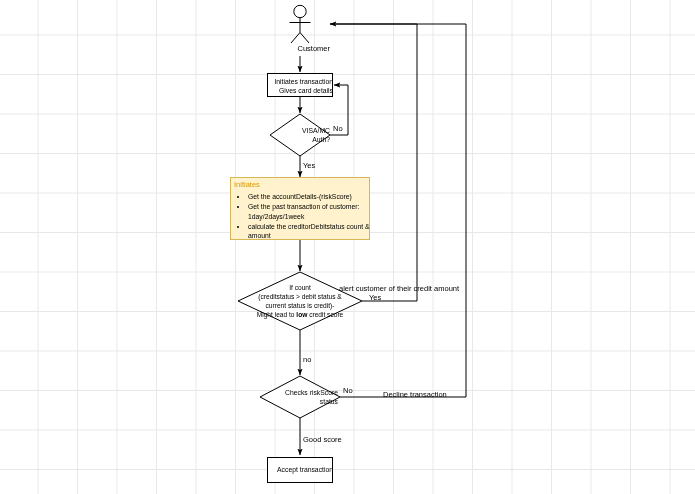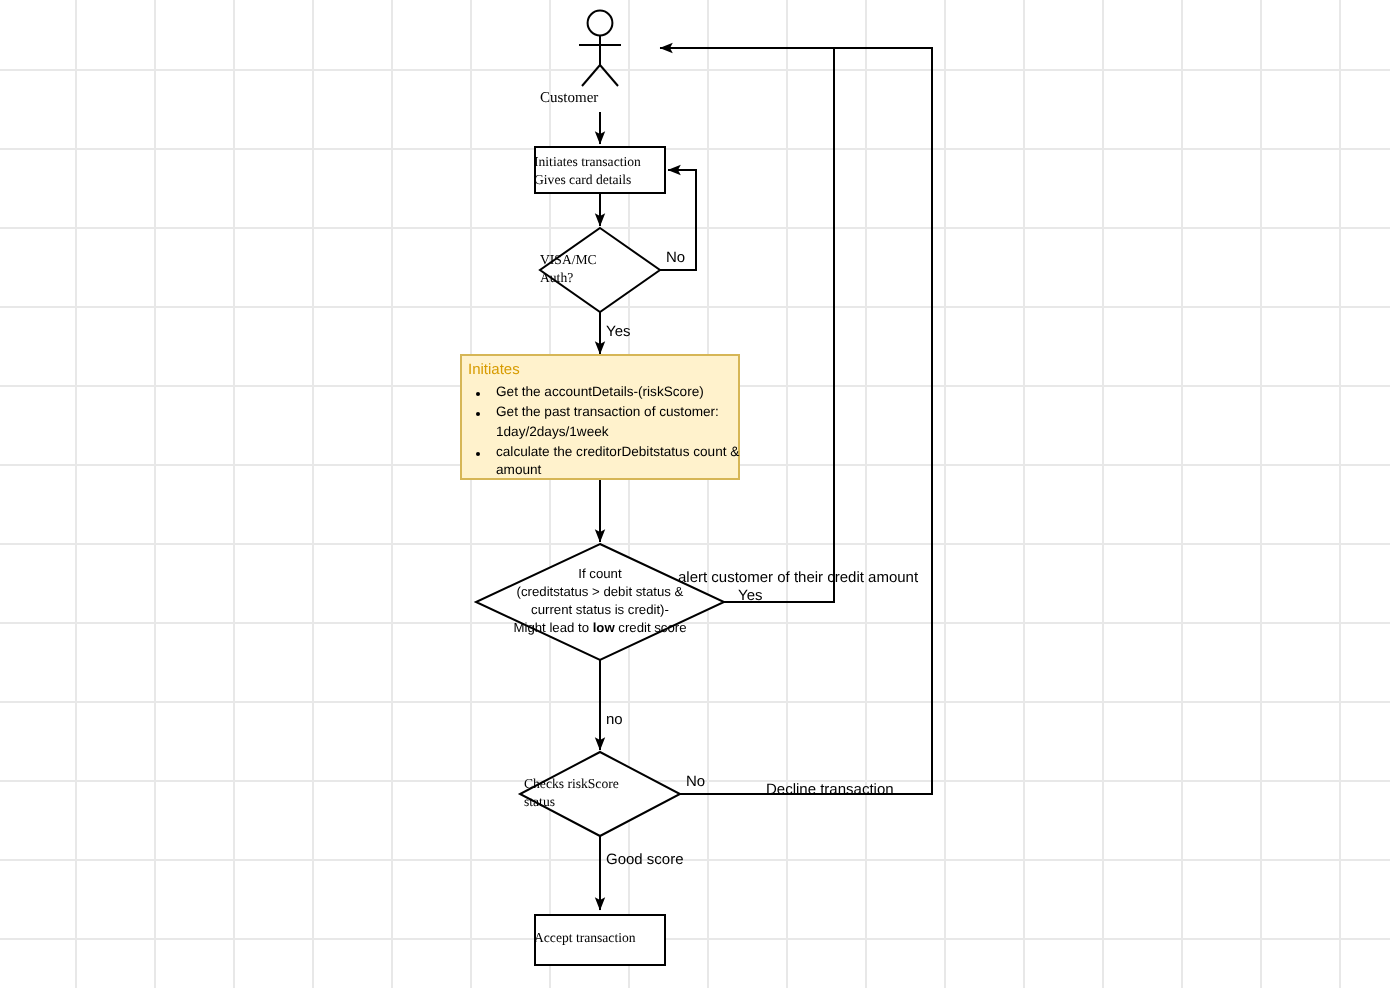--- a/index.html
+++ b/index.html
@@ -23,25 +23,24 @@
   svg.layer {
     position: absolute;
     left: 0;
     top: 0;
     width: 695px;
     height: 494px;
     overflow: visible;
   }
   .node-text {
     position: absolute;
-    text-align: left;
+    text-align: right;
     color: #000000;
     line-height: 1.25;
     pointer-events: none;
-    font-family: Liberation Serif, serif;
   }
   .edge-label {
     position: absolute;
     color: #000000;
     font-size: 7.5px;
     white-space: nowrap;
   }
   .note-box {
     position: absolute;
     box-sizing: border-box;
@@ -155,17 +154,17 @@
 
   <div class="edge-label" style="left:303px; top:355px;">no</div>
 
   <div class="node-text lbl-tiny" style="left:262px; top:389px; width:76px;">Checks riskScore</div>
   <div class="node-text lbl-tiny" style="left:262px; top:398px; width:76px;">status</div>
 
   <div class="edge-label" style="left:343px; top:386px;">No</div>
 
   <div class="edge-label" style="left:383px; top:390px;">Decline transaction</div>
 
-  <div class="edge-label" style="left:303px; top:425px;">Good score</div>
+  <div class="edge-label" style="left:303px; top:435px;">Good score</div>
 
   <div class="node-text lbl-tiny" style="left:267px; top:466px; width:66px;">Accept transaction</div>
 
 </div>
 
 </body></html>

